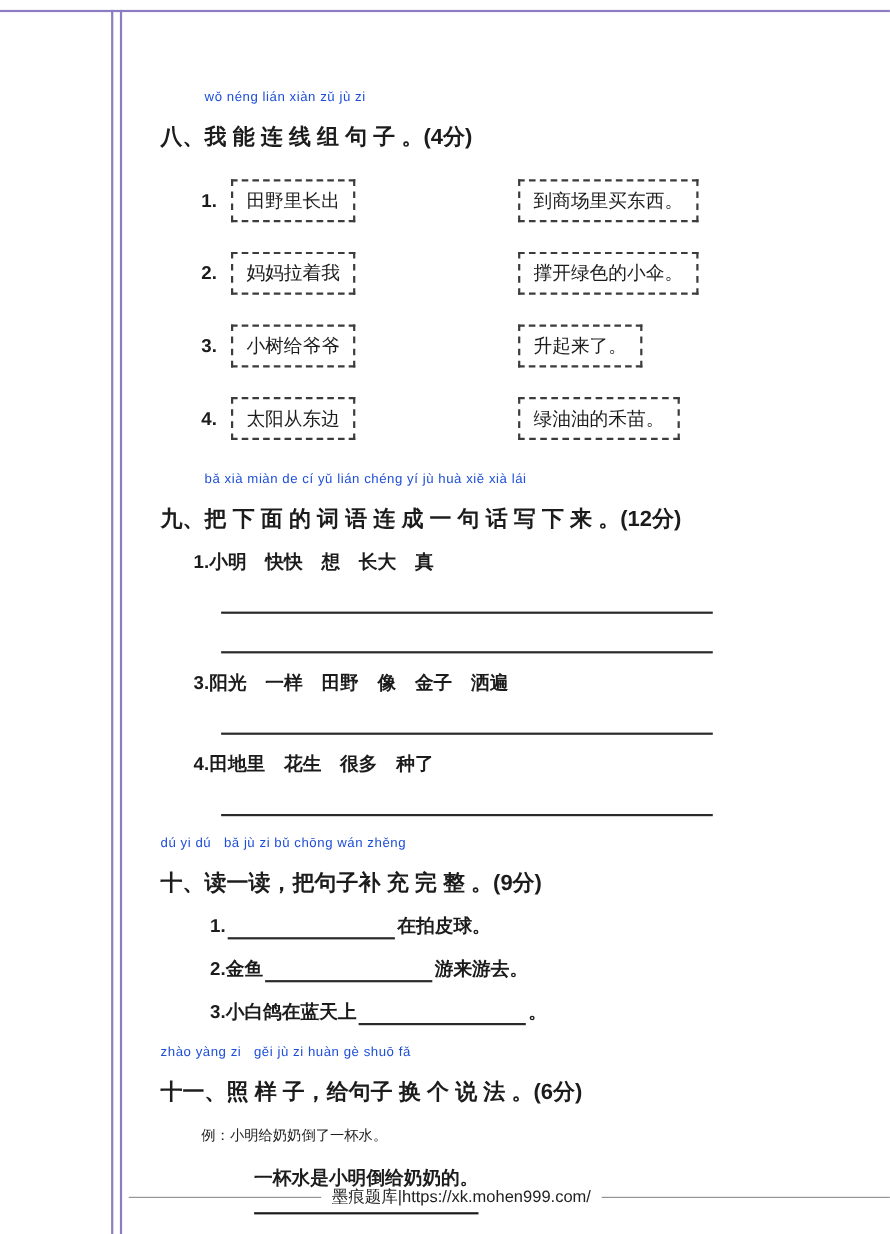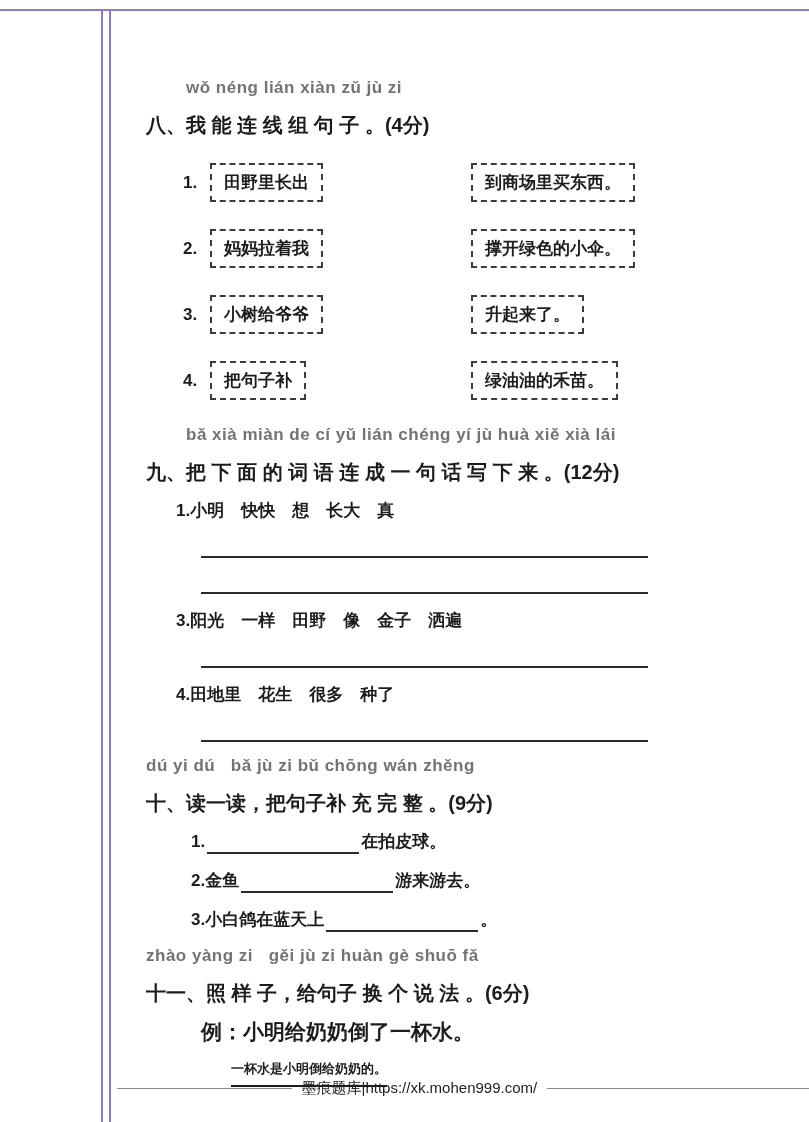--- a/index.html
+++ b/index.html
@@ -13,23 +13,23 @@
   }
   
   .frame-top { position: absolute; top: 9px; left: 0; width: 100%; height: 2px; background: #8d7cc2; }
   .frame-left { position: absolute; top: 9px; bottom: 0; width: 2px; background: #8d7cc2; }
   .fl-outer { left: 101px; }
   .fl-inner { left: 109px; }
 
   .content { position: absolute; left: 146px; top: 80px; width: 515px; }
 
   .pinyin {
-    color: #737373;
-    font-size: 17px;
-    font-weight: 700;
+    color: #1d4ed8;
+    font-size: 12px;
+    font-weight: 400;
     letter-spacing: 0.5px;
     white-space: pre;
     line-height: 16px;
   }
   .ind40 { margin-left: 40px; }
   .ind60 { }
 
   .title {
     font-size: 20px;
     font-weight: 700;
@@ -40,21 +40,21 @@
 
   
   .match { margin-top: 26px; }
   .match-row { display: flex; align-items: center; margin-bottom: 27px; padding-left: 37px; }
   .match-left-cell { width: 288px; display: flex; align-items: center; }
   .match-num { font-size: 17px; font-weight: 700; margin-right: 7px; min-width: 20px; }
   .mbox {
     border: 2px dashed #3c3c3c;
     padding: 6px 12px;
     font-size: 17px;
-    font-weight: 700;
+    font-weight: 400;
     white-space: nowrap;
     background: #fff;
   }
 
   
   .sec { margin-top: 16px; }
   .s9-item { font-size: 17px; font-weight: 700; margin-left: 30px; margin-top: 16px; white-space: pre; line-height: 22px; }
   .s9-blank { height: 0; border-bottom: 2px solid #2a2a2a; width: 447px; margin-left: 55px; margin-top: 34px; }
 
   
@@ -62,28 +62,28 @@
   .inline-blank {
     display: inline-block;
     width: 152px;
     height: 20px;
     border-bottom: 2px solid #2a2a2a;
     vertical-align: bottom;
     margin: 0 2px;
   }
 
   
-  .s11-example { font-size: 21px; font-weight: 700; margin-left: 55px; margin-top: 16px; white-space: pre; line-height: 22px; }
+  .s11-example { font-size: 13px; font-weight: 400; margin-left: 37px; margin-top: 16px; white-space: pre; line-height: 22px; }
   .s11-answer-row { margin-left: 85px; margin-top: 16px; }
   .s11-answer {
     display: inline-block;
-    font-size: 13px;
+    font-size: 17px;
     font-weight: 700;
     border-bottom: 2px solid #1c1c1c;
-    padding-bottom: 7px;
+    padding-bottom: 20px;
     white-space: pre;
   }
 
   
   .footer { position: absolute; left: 117px; right: 0; bottom: 24px; display: flex; align-items: center; justify-content: center; }
   .fline { height: 1px; background: #8a8a8a; }
   .fline-l { flex: 2; }
   .fline-r { flex: 3; }
   .ftext { font-size: 15px; color: #222; margin: 0 10px; white-space: pre; }
 </style>
@@ -118,21 +118,21 @@
       <div class="match-row">
         <div class="match-left-cell">
           <span class="match-num">3.</span>
           <span class="mbox">小树给爷爷</span>
         </div>
         <span class="mbox">升起来了。</span>
       </div>
       <div class="match-row">
         <div class="match-left-cell">
           <span class="match-num">4.</span>
-          <span class="mbox">把句子补</span>
+          <span class="mbox">太阳从东边</span>
         </div>
         <span class="mbox">绿油油的禾苗。</span>
       </div>
     </div>
   </section>
 
   <section class="sec">
     <div class="pinyin ind40">bǎ xià miàn de cí yǔ lián chéng yí jù huà xiě xià lái</div>
     <div class="title">九、把 下 面 的 词 语 连 成 一 句 话 写 下 来 。(12分)</div>
 

